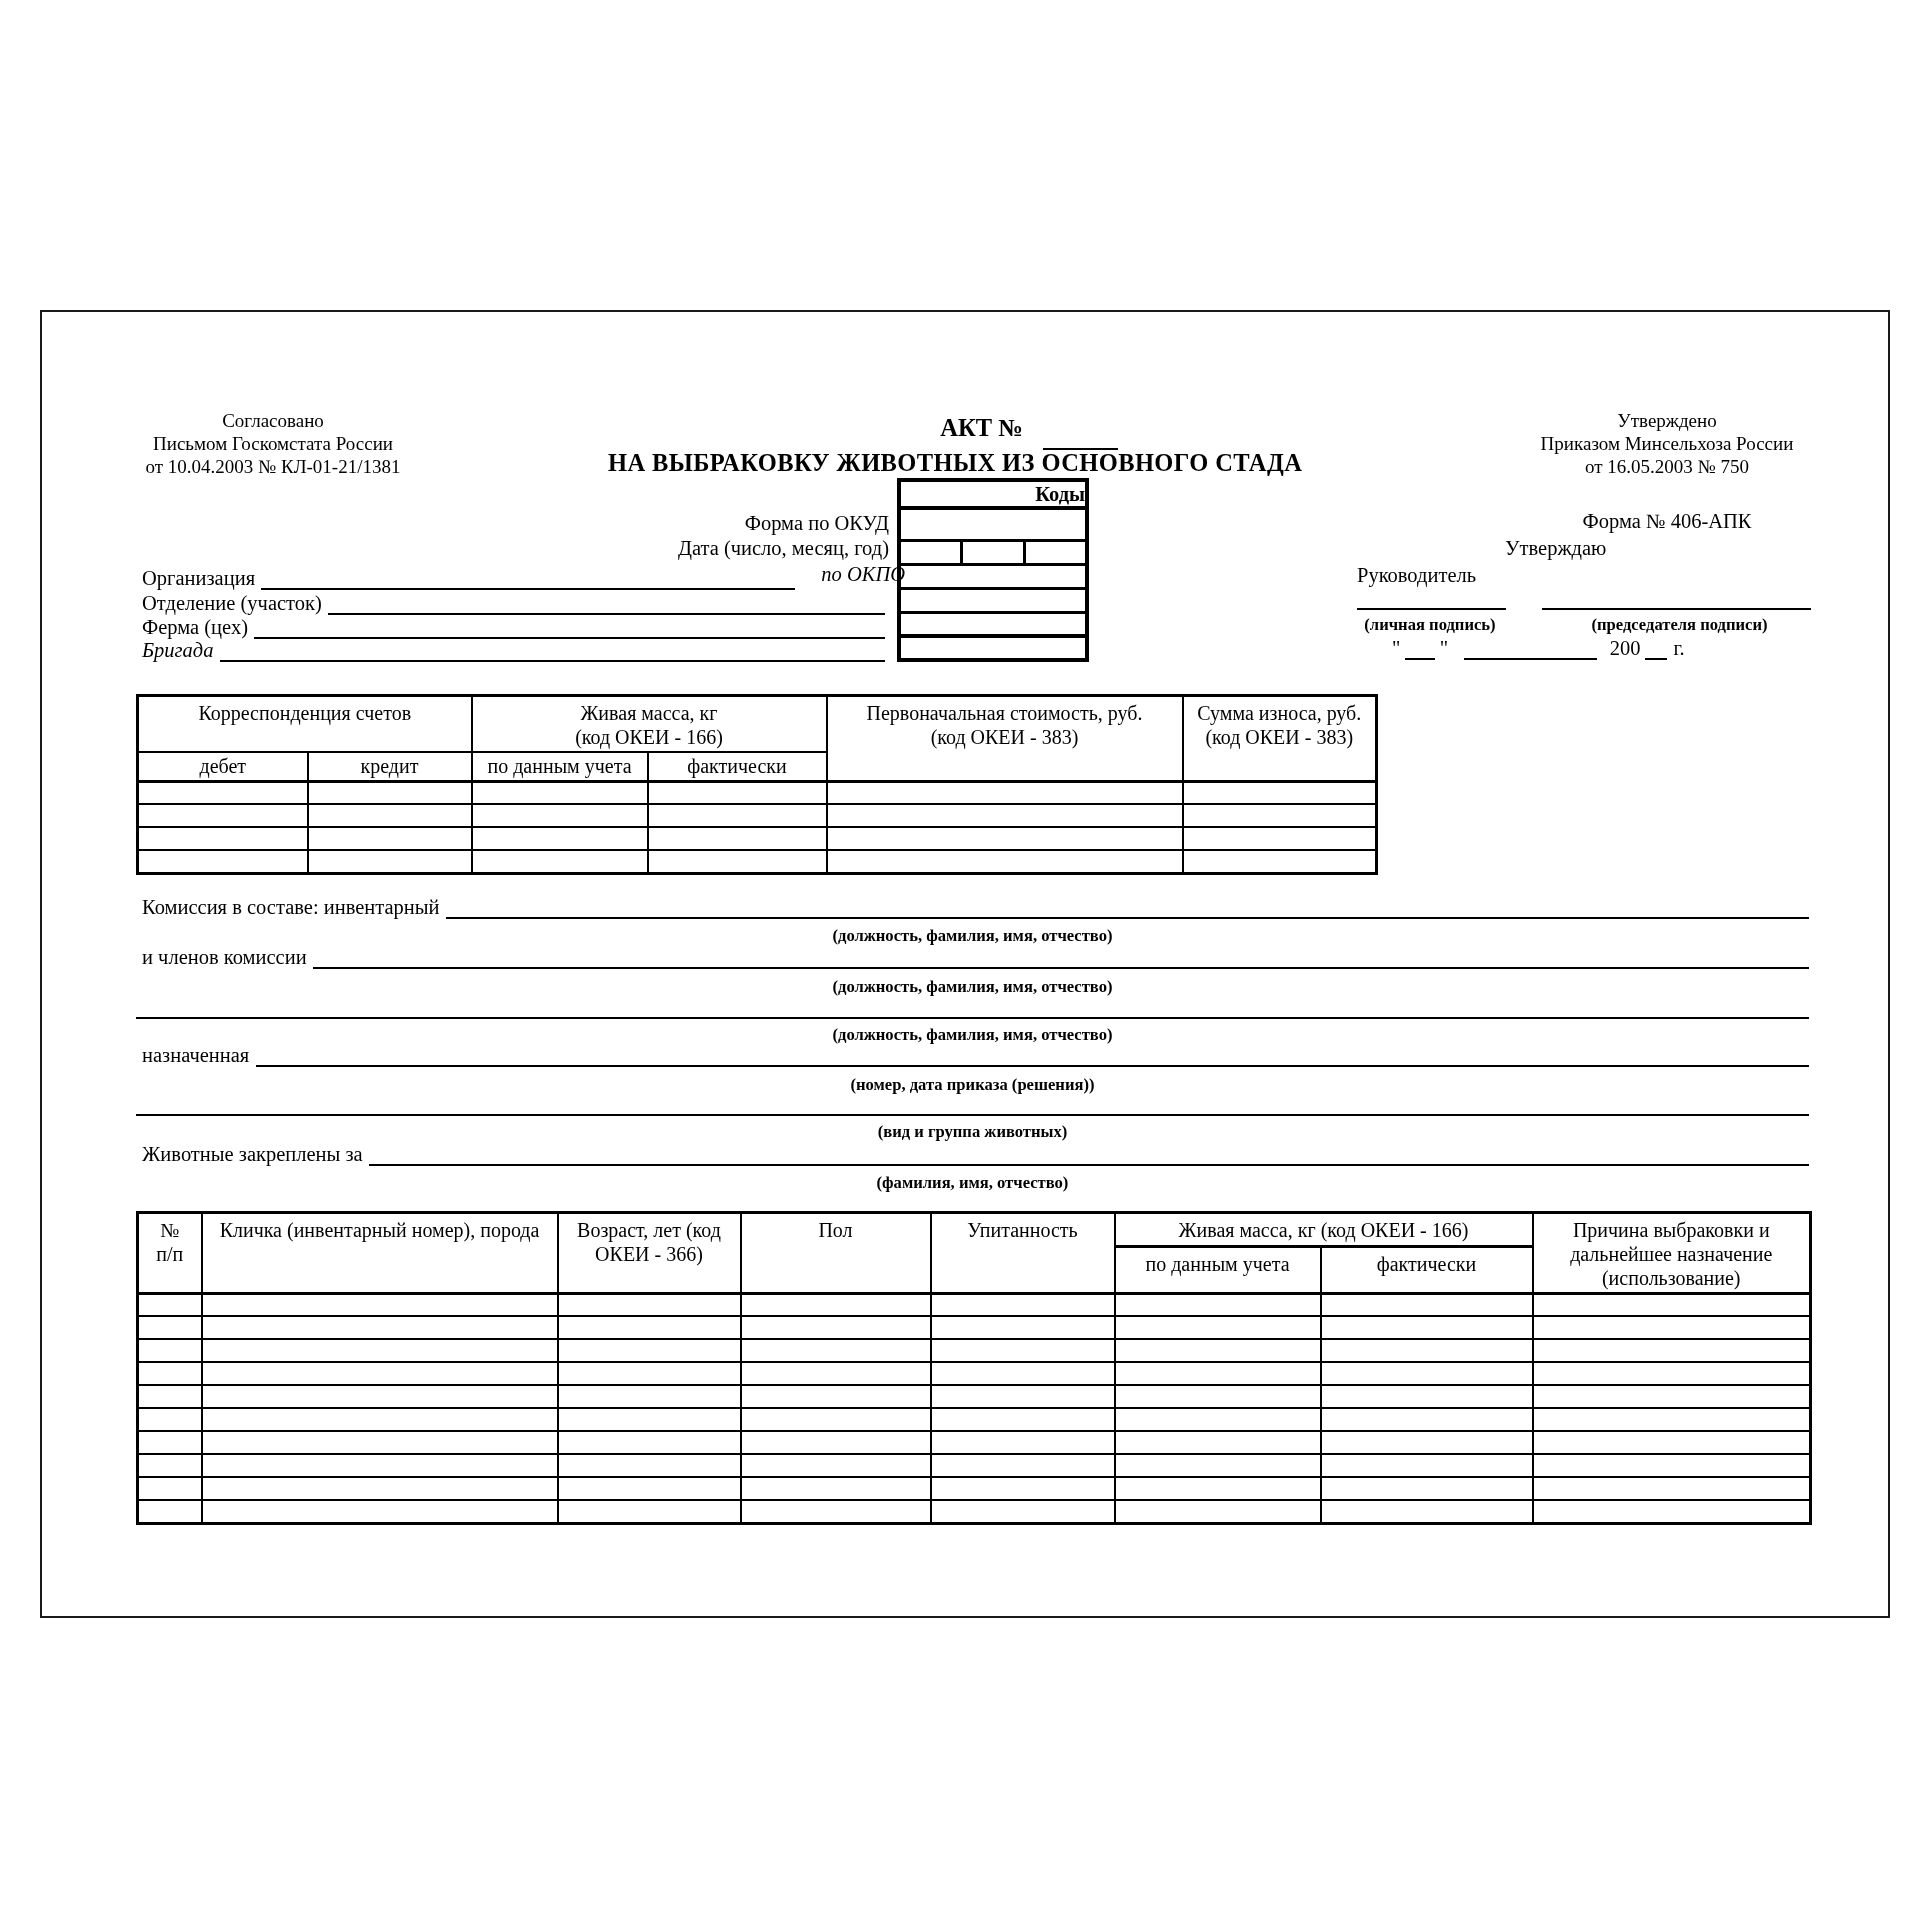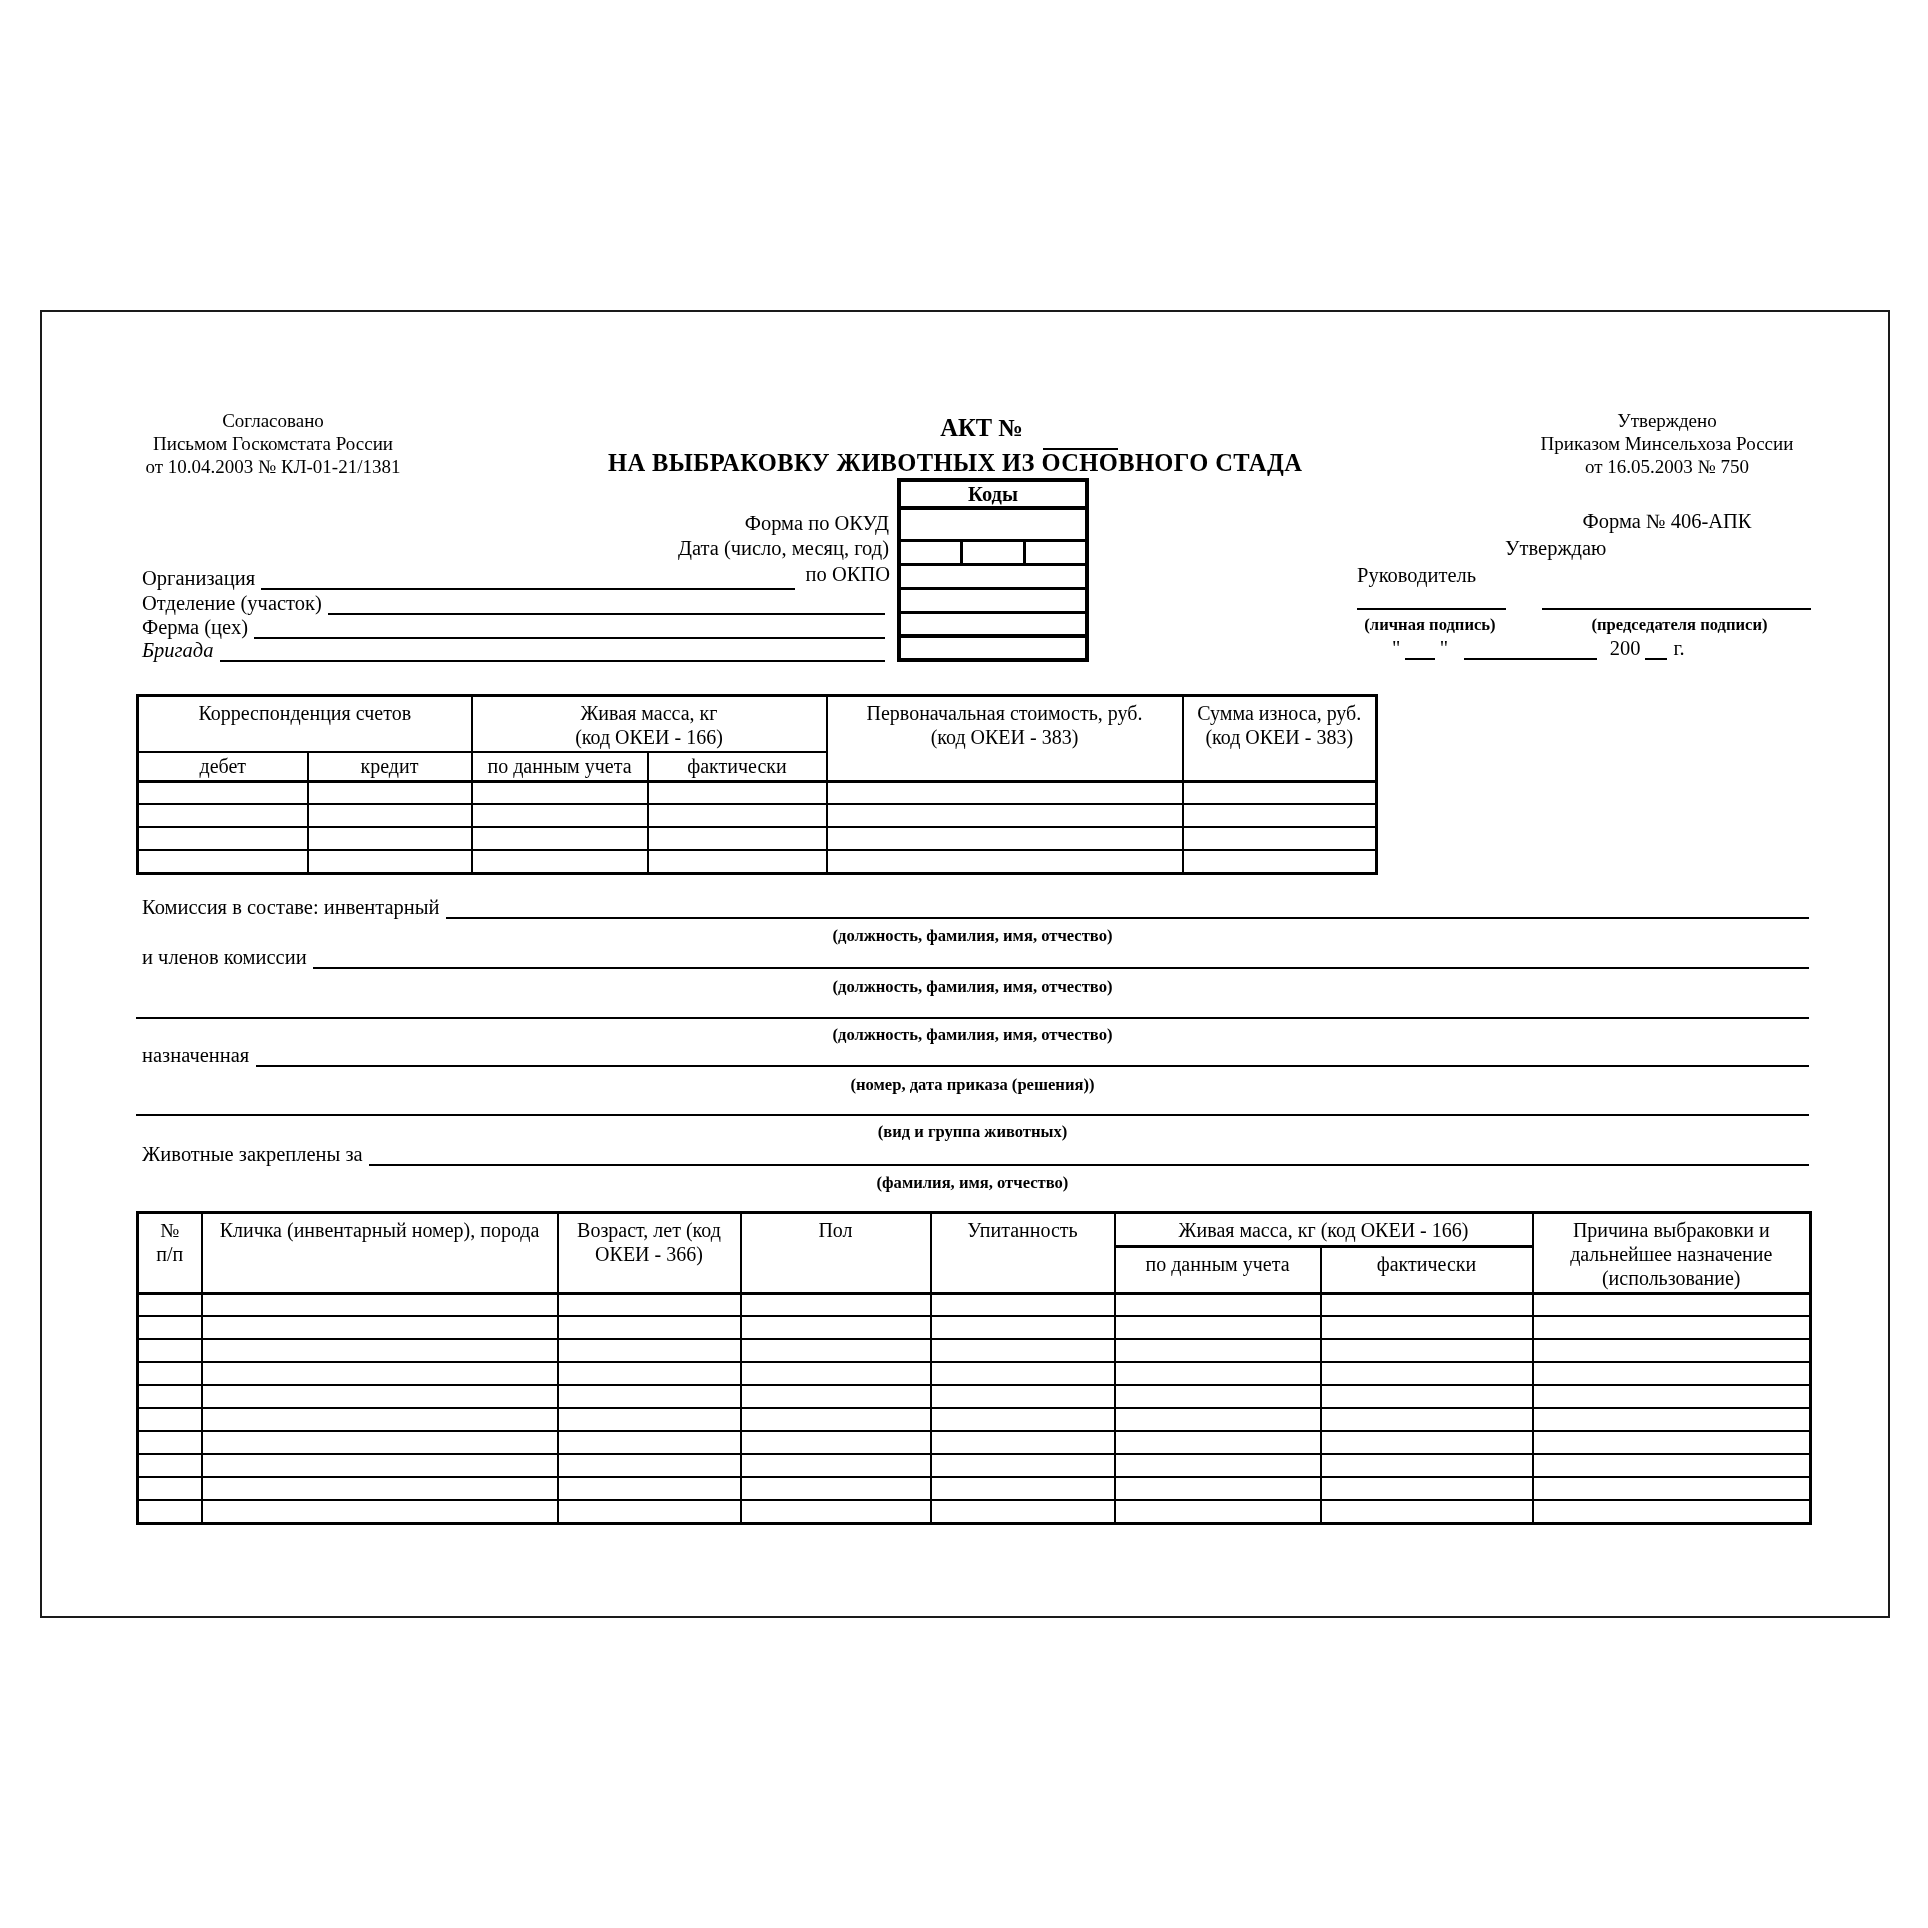--- a/index.html
+++ b/index.html
@@ -21,21 +21,21 @@
   .blank { border-bottom:2.4px solid #000; display:inline-block; }
 
   .field { display:flex; align-items:flex-end; height:24px; font-size:20.5px; }
   .field .flabel { white-space:nowrap; }
   .field .fline { flex:1; border-bottom:2.4px solid #000; margin-left:6.3px; }
 
   .uline { border-bottom:2.4px solid #000; }
 
   
   table.codes { border-collapse:collapse; table-layout:fixed; width:189px; }
-  table.codes td { border:3.2px solid #000; font-size:20.5px; text-align:center; padding:0; }
+  table.codes td { border:3.2px solid #000; font-size:20.5px; text-align:right; padding:0; }
   table.codes { border:4px solid #000; }
   table.codes tr.hdr td { border-bottom:4px solid #000; font-weight:bold; height:28.4px; }
   table.codes tr.r1 td { height:32px; }
   table.codes tr.rn td { height:24px; }
   table.codes tr.thickbot td { border-bottom:4px solid #000; }
 
   
   table.frm { border-collapse:collapse; table-layout:fixed; border:3.2px solid #000; }
   table.frm th, table.frm td { border:2.4px solid #000; font-weight:normal; font-size:20px; line-height:24px; padding:1.6px 4.7px; }
   table.frm th { text-align:center; vertical-align:top; padding-top:4px; }
@@ -112,21 +112,21 @@
         <td colspan="3"></td>
       </tr>
   <tr class="rn">
         <td colspan="3"></td>
       </tr>
 </tbody>
   </table>
 
 <div class="abs right-label" style="left:553px; top:512px; width:336px;">Форма по ОКУД</div>
 <div class="abs right-label" style="left:553px; top:537px; width:336px;">Дата (число, месяц, год)</div>
-<div class="abs right-label" style="left:554px; top:563px; width:336px;">по ОКПО</div>
+<div class="abs right-label" style="left:569px; top:563px; width:336px;font-style:italic;">по ОКПО</div>
 
 <div class="abs field" style="left:142px; top:566px; width:653px;">
   <span class="flabel">Организация</span>
     <span class="fline"></span>
 </div>
 <div class="abs field" style="left:142px; top:591px; width:743px;">
   <span class="flabel">Отделение (участок)</span>
     <span class="fline"></span>
 </div>
 <div class="abs field" style="left:142px; top:615px; width:743px;">

